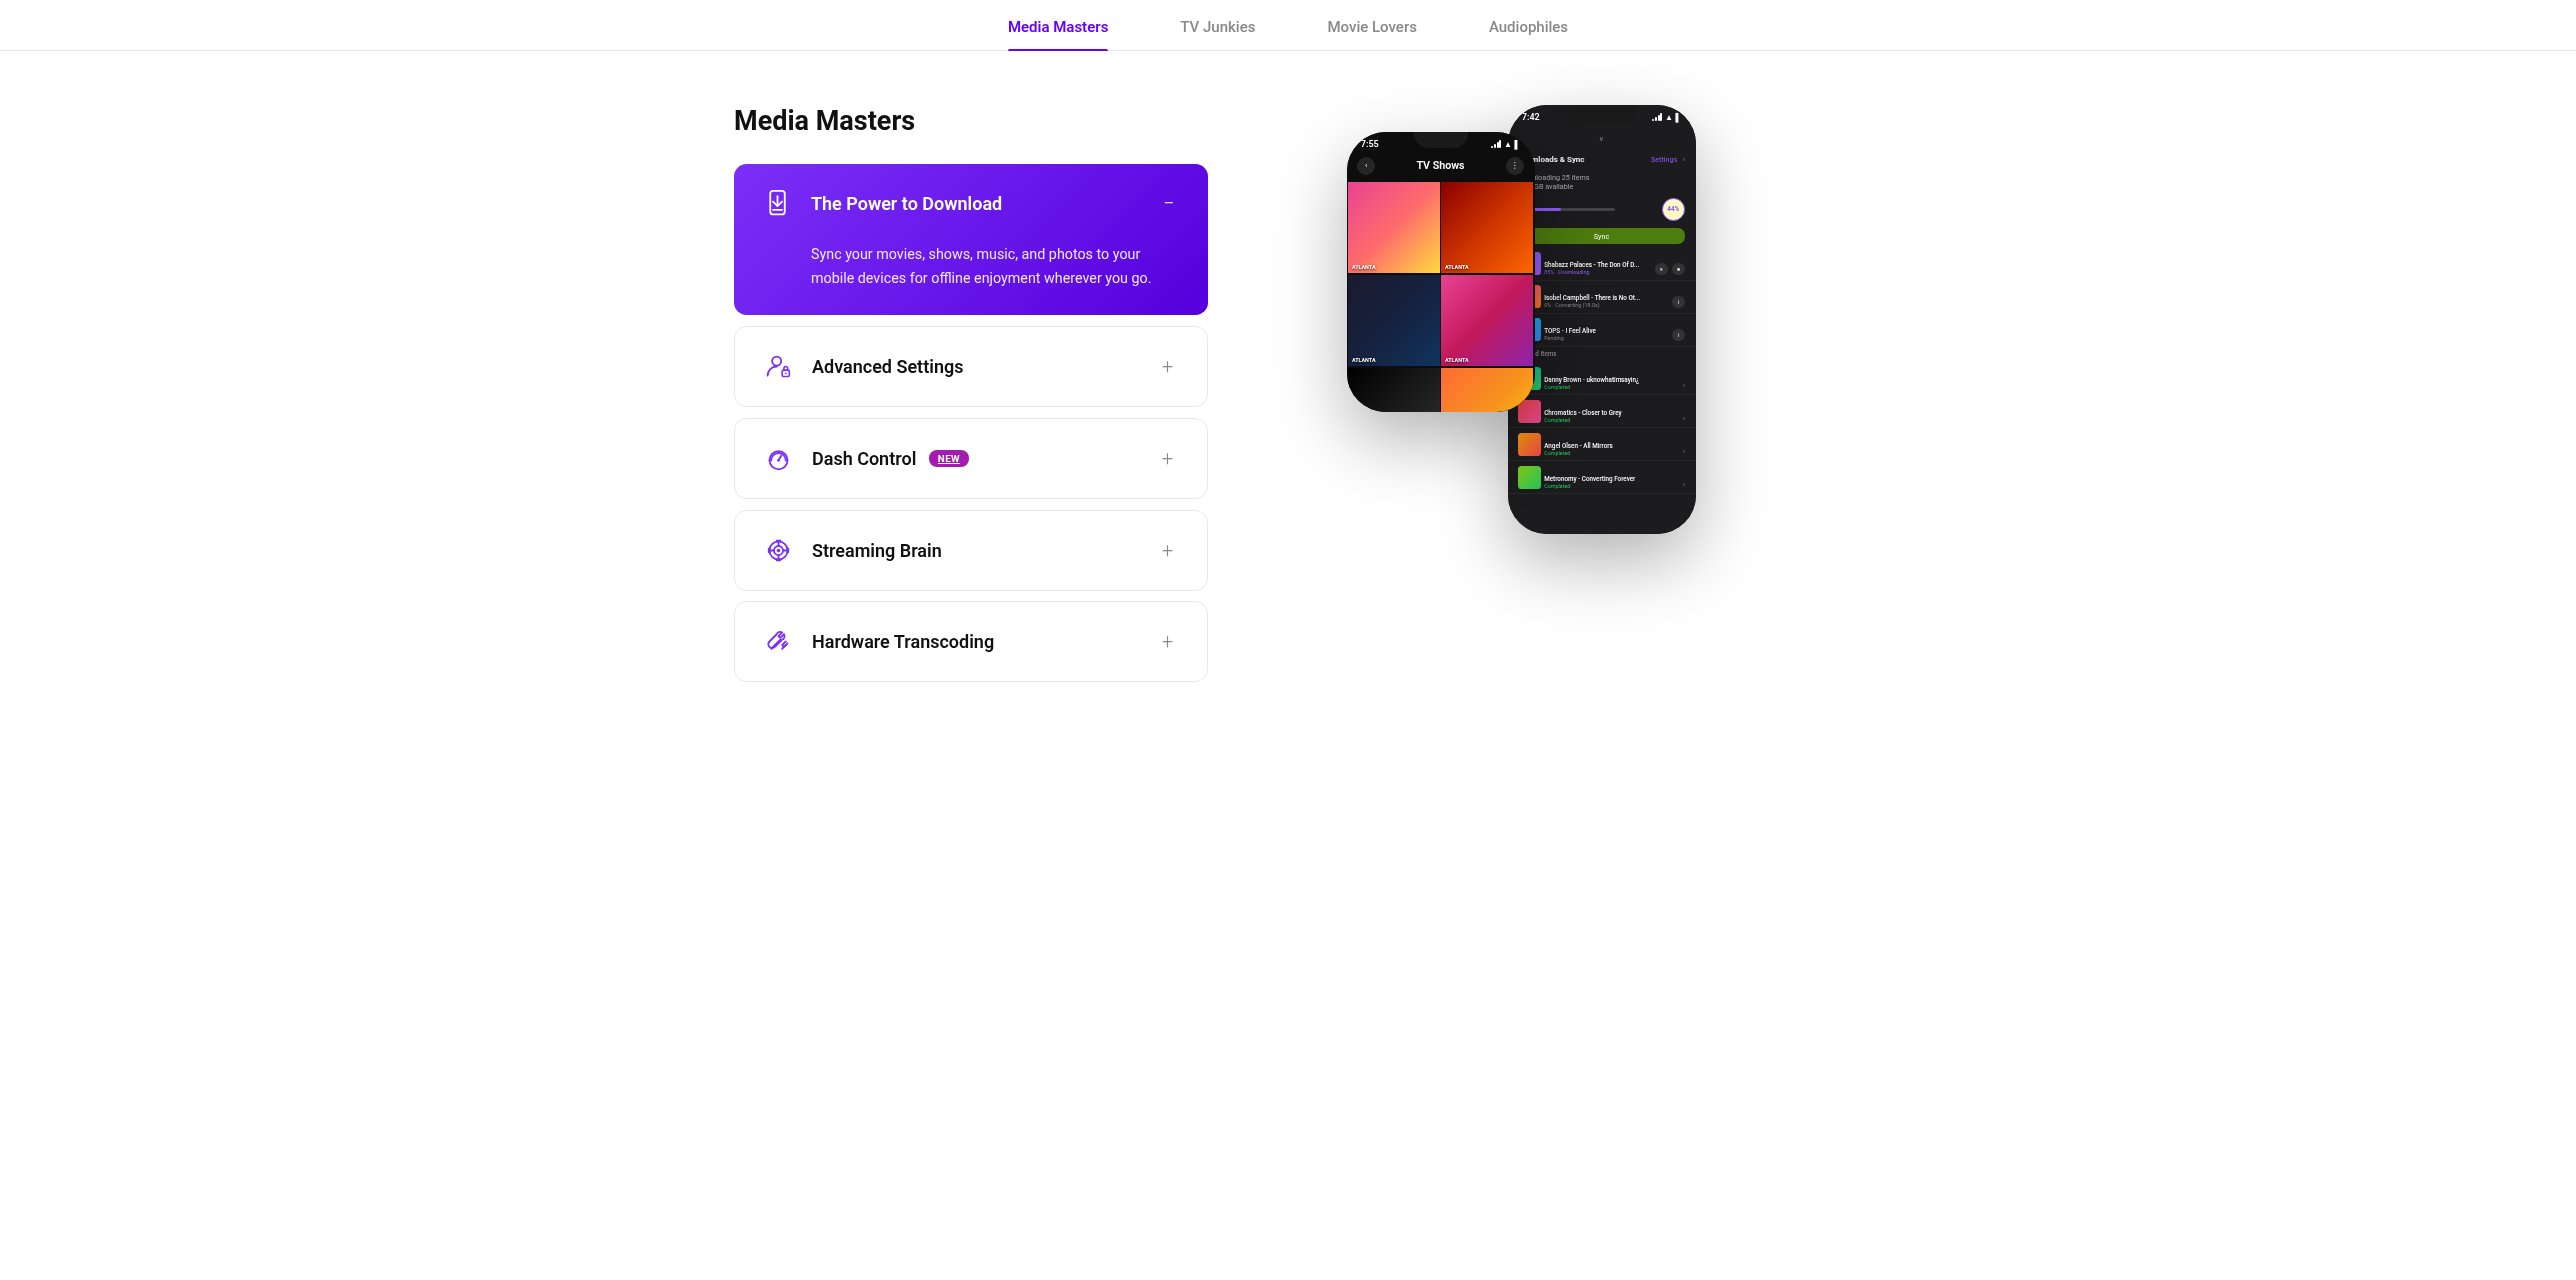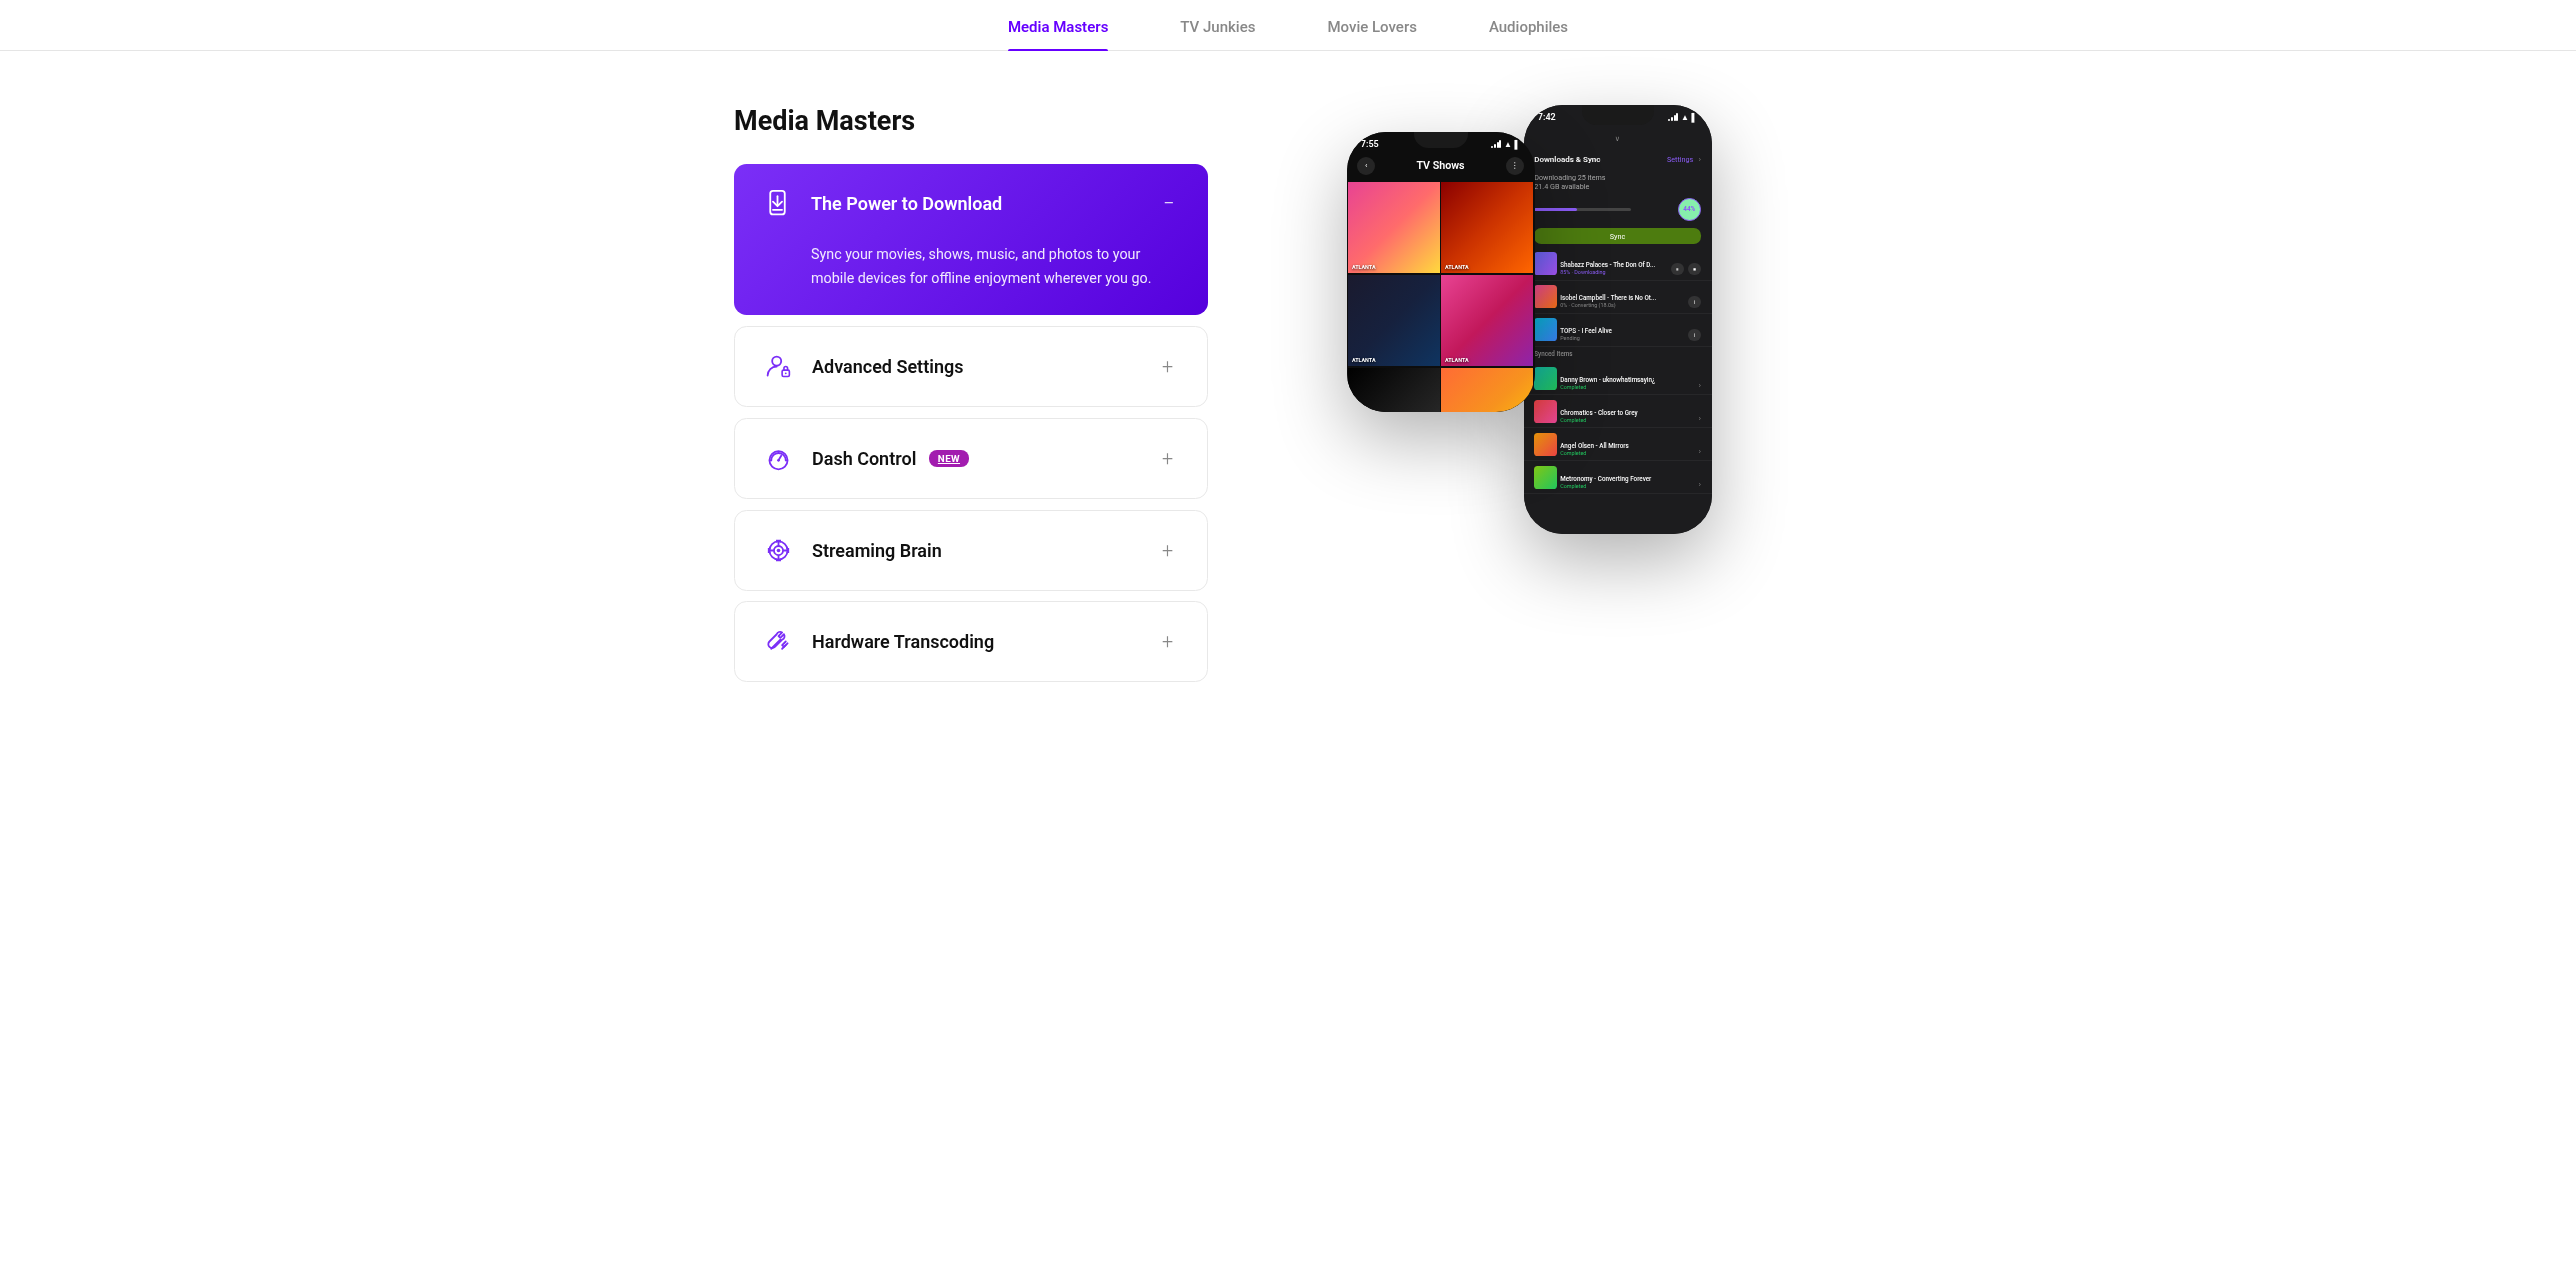--- a/index.html
+++ b/index.html
@@ -183,21 +183,21 @@
       height: 280px;
       top: 27px;
       left: 0;
       z-index: 2;
     }
 
     .phone-right {
       width: 188px;
       height: 429px;
       top: 0;
-      left: 177px;
+      left: 161px;
       z-index: 1;
     }
 
     .phone-screen {
       width: 100%;
       height: 100%;
       background: #111;
       position: relative;
       overflow: hidden;
     }
@@ -325,21 +325,21 @@
       height: 100%;
       width: 44%;
       background: #8b5cf6;
       border-radius: 1.8px;
     }
 
     .progress-circle {
       width: 23px;
       height: 23px;
       border-radius: 50%;
-      background: #86efac;
+      background: #fef9c3;
       display: flex;
       align-items: center;
       justify-content: center;
       font-size: 6.3px;
       color: #8b5cf6;
       font-weight: 700;
       border: 1.8px solid #8b5cf6;
       margin-left: 40px;
     }
 

